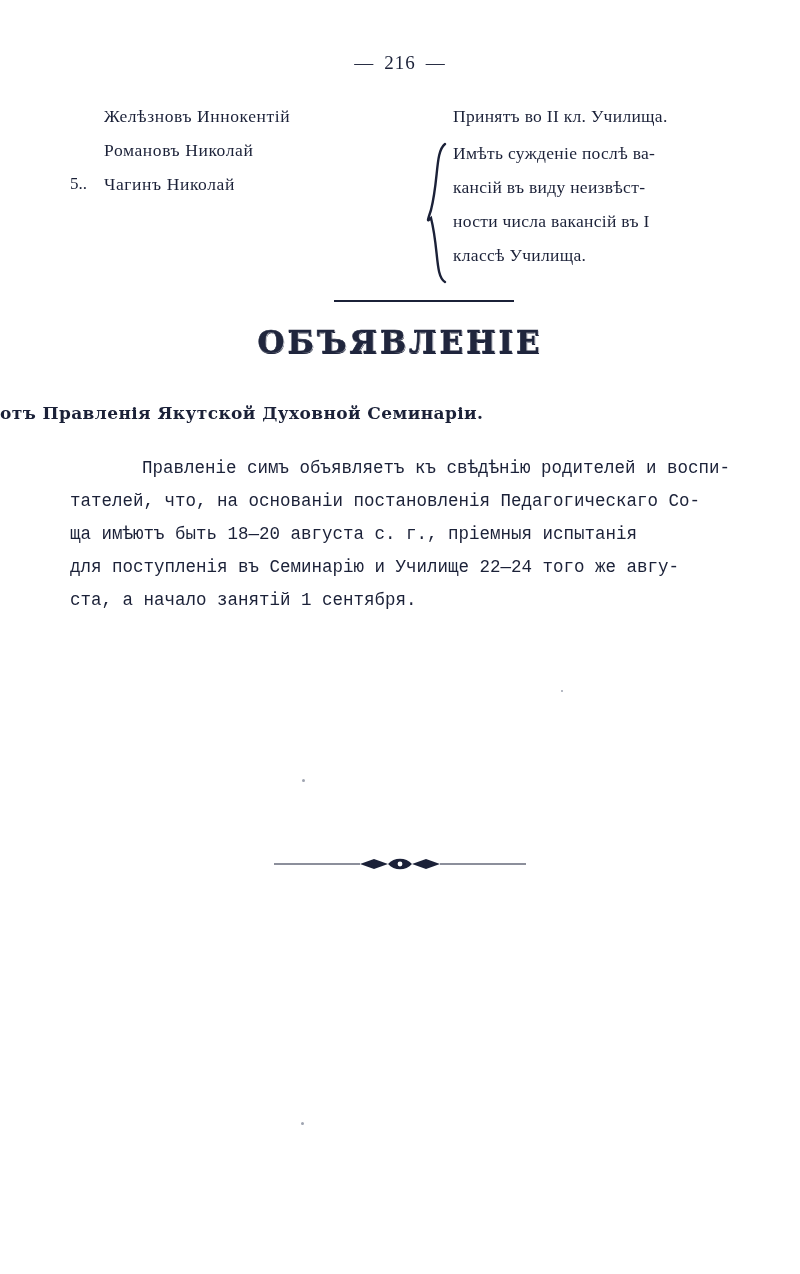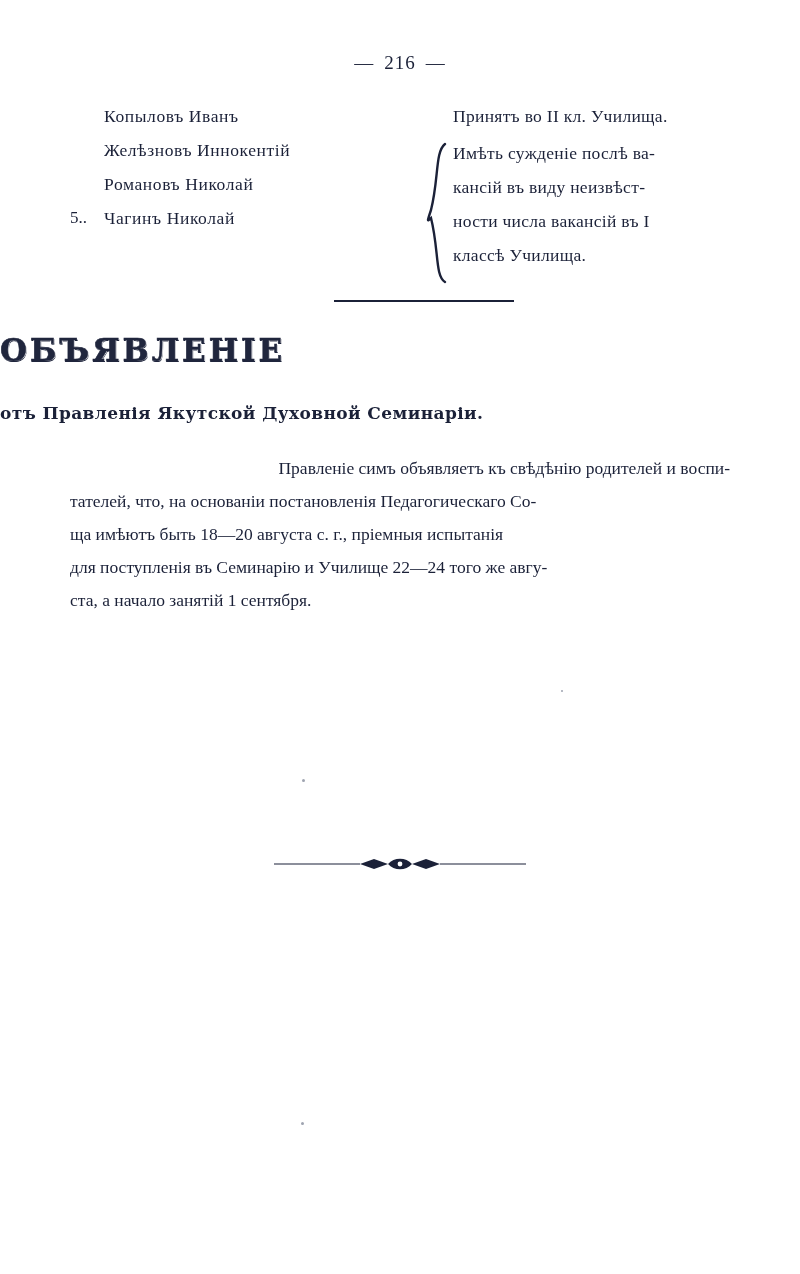--- a/index.html
+++ b/index.html
@@ -111,24 +111,24 @@
     left: 50%;
     transform: translateX(-50%);
     width: 180px;
     height: 2px;
     background: #1b2138;
   }
 
   
   .headline {
     position: absolute;
-    top: 332px;
-    left: 0;
-    width: 800px;
-    text-align: left;
+    top: 324px;
+    left: 0;
+    width: 800px;
+    text-align: center;
     font-family: "DejaVu Serif", serif;
     font-size: 31px;
     font-weight: bold;
     letter-spacing: 3px;
     color: #20263d;
     
     text-shadow:
        1px 0 0 #ffffff,
       -1px 0 0 #ffffff,
        0 1px 0 #20263d,
@@ -156,20 +156,21 @@
     width: 660px;
     font-size: 17.5px;
     line-height: 33px;
     color: #1b2138;
   }
   .body-text .line {
     display: flex;
     justify-content: space-between;
     white-space: nowrap;
     height: 33px;
+    font-family: Liberation Mono, monospace;
   }
   .body-text .line.last {
     display: block;
   }
   .body-text .line .w {
     display: inline-block;
   }
   .indent {
     display: inline-block;
     width: 42px;
@@ -198,24 +199,20 @@
 <body>
 
 <div class="page">
 
   <div class="page-number">
     <span class="dash">—</span><span>216</span><span class="dash">—</span>
   </div>
 
   <div class="list-block">
 
-    <div class="list-row">
-      <span class="row-num"></span>
-      <span class="row-name">Копыловъ Иванъ</span>
-    </div>
     <div class="list-row">
       <span class="row-num"></span>
       <span class="row-name">Желѣзновъ Иннокентій</span>
     </div>
     <div class="list-row">
       <span class="row-num"></span>
       <span class="row-name">Романовъ Николай</span>
     </div>
     <div class="list-row">
       <span class="row-num">5..</span>

